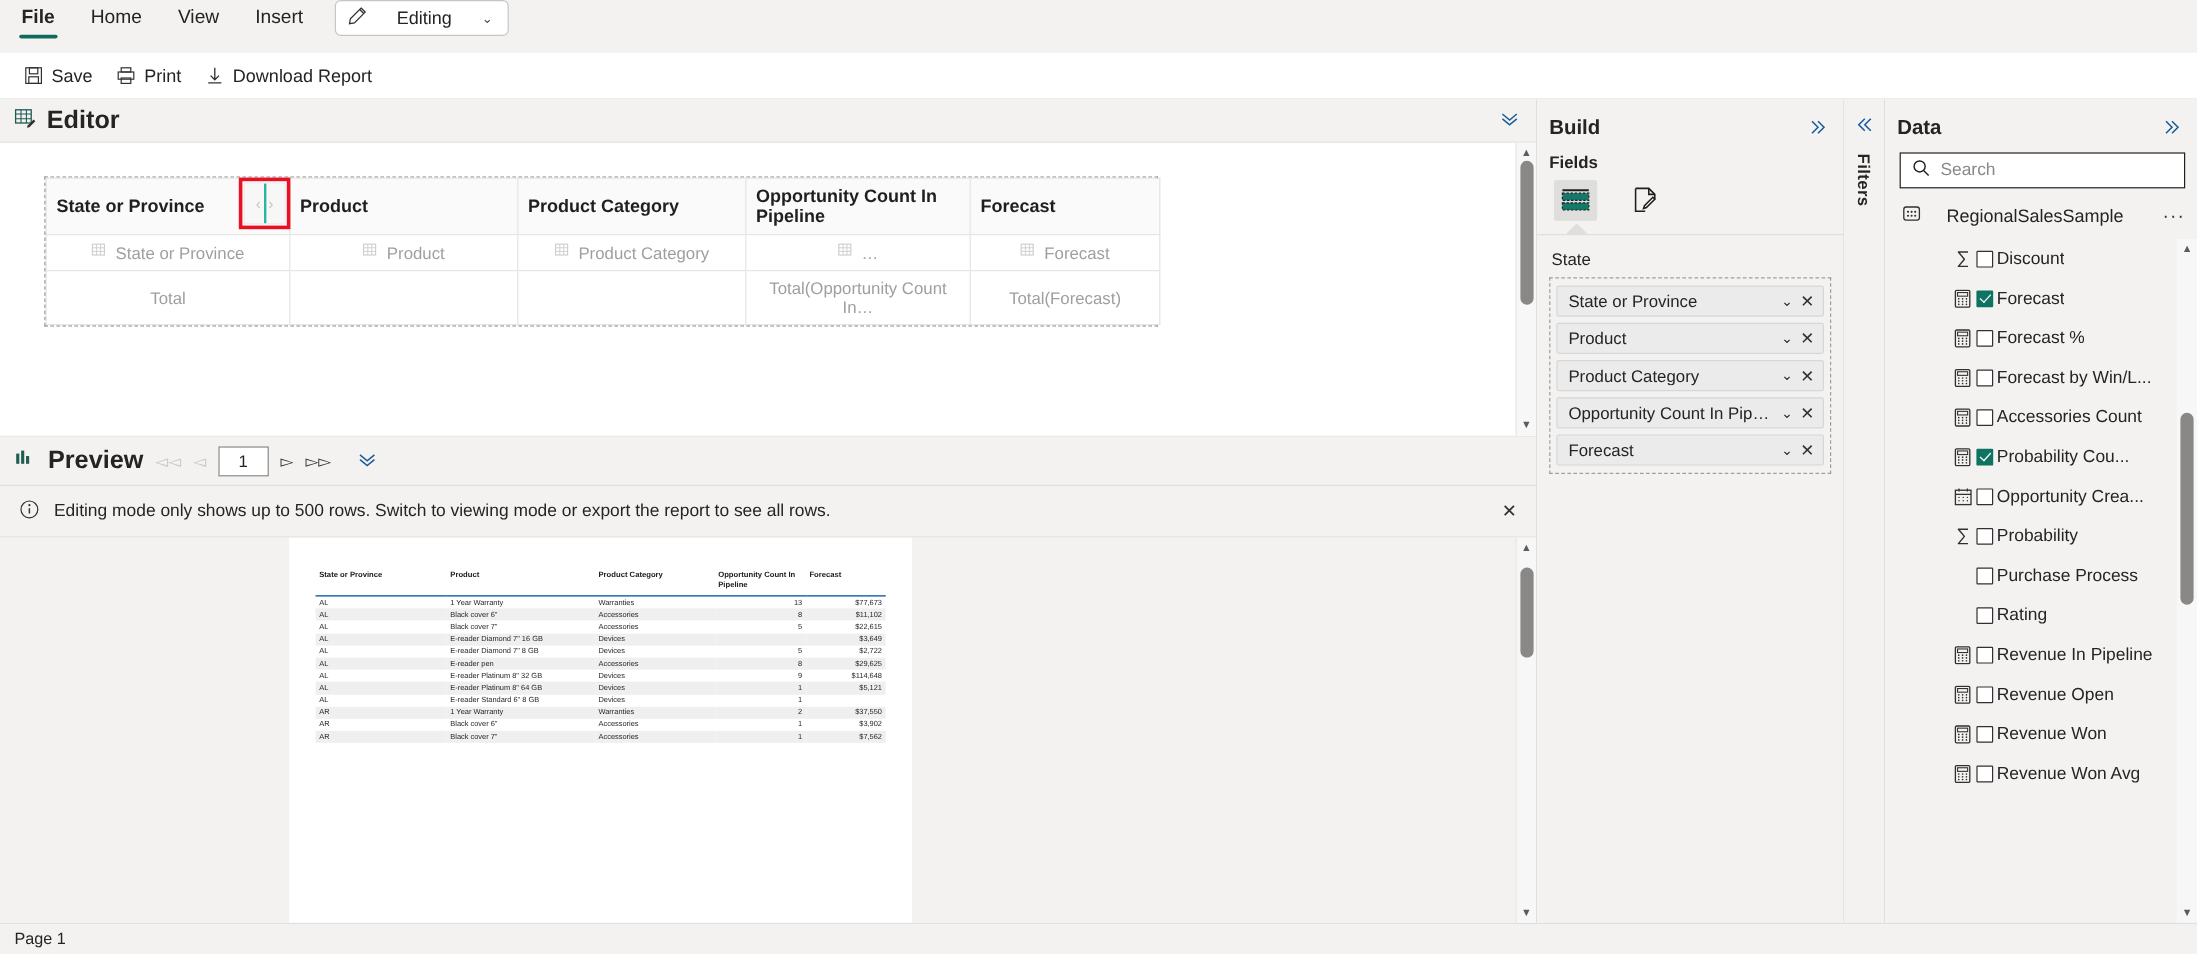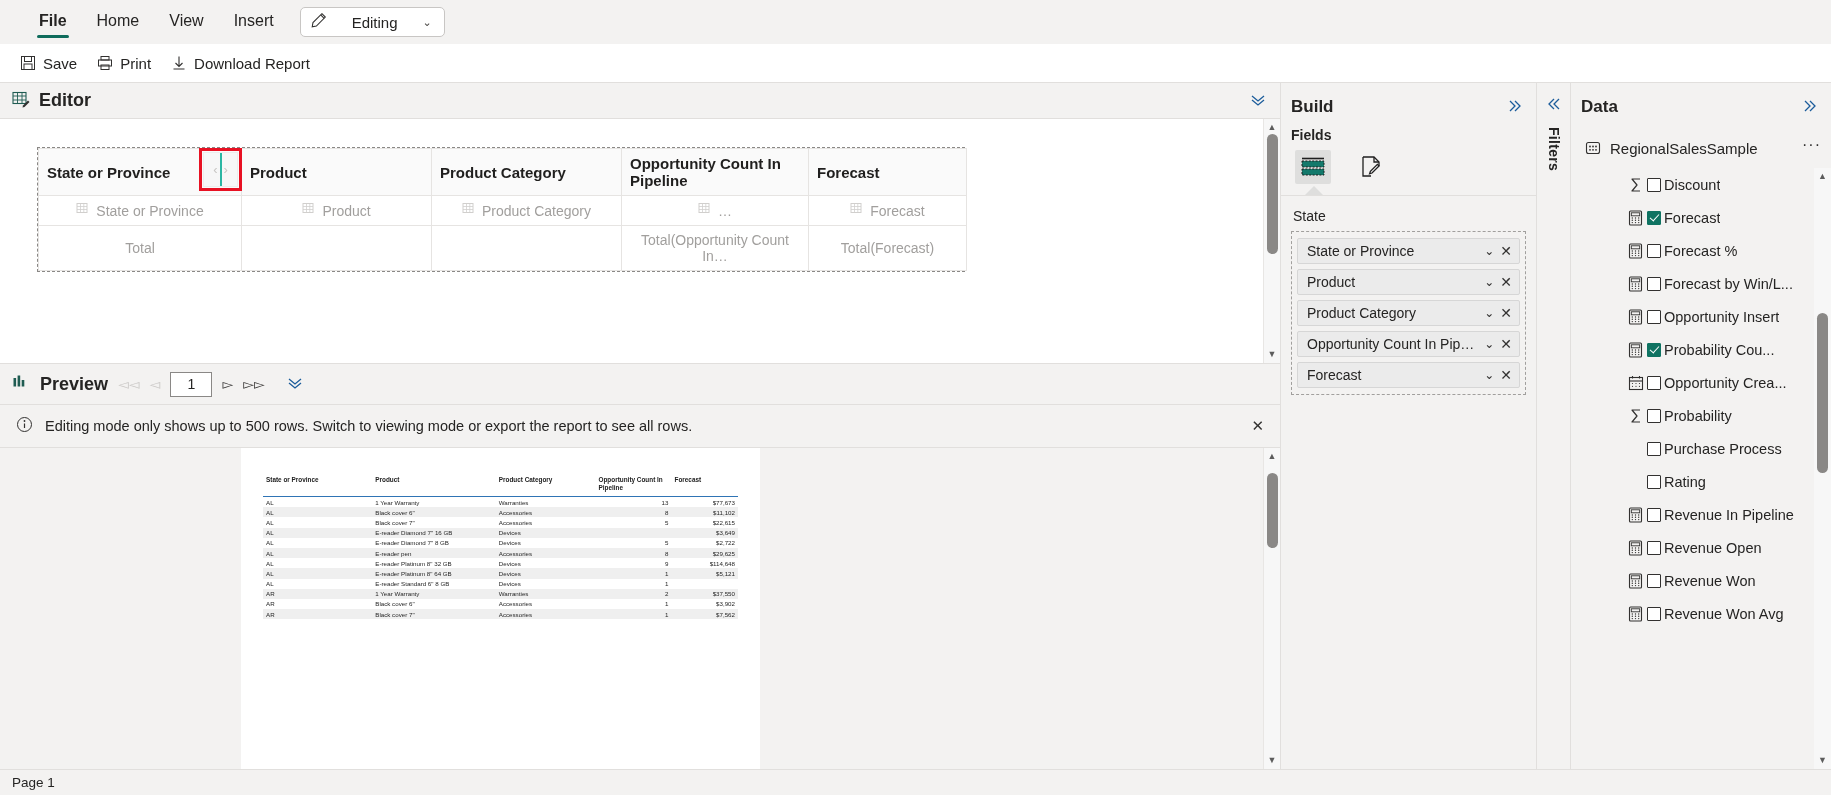--- a/index.html
+++ b/index.html
@@ -6,22 +6,22 @@
   html, body {
     width: 1831px; height: 795px;
     font-family: "Liberation Sans", sans-serif;
     background: #ffffff; color: #252423;
     overflow: hidden;
   }
   .app { width: 1831px; height: 795px; display: flex; flex-direction: column; position: relative; }
 
   
   .ribbon-tabs {
-    height: 44px; background: #f3f2f1; display: flex; align-items: center;
-    padding-left: 25px; gap: 2px; flex: 0 0 44px; border-bottom: 0;
+    height: 44px; background: #f3f2f1; display: flex; align-items: flex-start;
+    padding-left: 4px; gap: 2px; flex: 0 0 44px; border-bottom: 0;
   }
   .rtab {
     font-size: 16px; padding: 6px 14px 8px; position: relative; cursor: pointer;
     color: #252423; white-space: nowrap;
   }
   .rtab.active { font-weight: bold; }
   .rtab.active::after {
     content: ""; position: absolute; left: 12px; right: 12px; bottom: 0px;
     height: 3px; background: #0f6c5c; border-radius: 2px;
   }
@@ -46,21 +46,21 @@
   .body-row { flex: 1 1 auto; display: flex; min-height: 0; background: #ffffff; }
 
   
   .left-col { flex: 1 1 auto; display: flex; flex-direction: column; min-width: 0;
               border-right: 1px solid #e1dfdd; }
 
   .pane-head {
     height: 36px; background: #f3f2f1; display: flex; align-items: center;
     padding: 0 12px; gap: 9px; border-bottom: 1px solid #e1dfdd; flex: 0 0 36px;
   }
-  .pane-title { font-size: 18px; font-weight: bold; }
+  .pane-title { font-size: 21px; font-weight: bold; }
   .pane-head .spacer { flex: 1 1 auto; }
   .dblchev { color: #1b5c9b; font-size: 15px; cursor: pointer; line-height: 1; }
 
   
   .editor-wrap { flex: 0 0 244px; display: flex; background: #ffffff; position: relative; min-height: 0; }
   .editor-canvas { flex: 1 1 auto; position: relative; overflow: hidden; padding: 28px 0 0 37px; }
 
   .tablix { border: 1px dashed #8a8886; width: 928px; background: #fff; }
   .tablix table { border-collapse: collapse; width: 100%; table-layout: fixed; }
   .tablix th, .tablix td {
@@ -181,21 +181,21 @@
   .data-panel { flex: 0 0 260px; background: #f3f2f1; display: flex; flex-direction: column; min-width: 0; }
   .search-box {
     margin: 0 10px 0 12px; height: 30px; background: #fff; border: 1px solid #201f1e;
     display: flex; align-items: center; gap: 8px; padding: 0 9px;
   }
   .search-box input {
     border: 0; outline: 0; font-size: 14.5px; font-family: inherit; color: #252423;
     background: transparent; width: 100%;
   }
   .search-box input::placeholder { color: #8a8886; }
-  .ds-row { display: flex; align-items: flex-start; gap: 9px; padding: 13px 10px 8px 14px; }
+  .ds-row { display: flex; align-items: center; gap: 21px; padding: 13px 10px 8px 14px; }
   .ds-name { font-size: 15px; flex: 1 1 auto; }
   .ellipsis-btn { font-size: 16px; color: #323130; letter-spacing: 1px; cursor: pointer; line-height: .6; }
   .fields-scroll { flex: 1 1 auto; overflow: hidden; position: relative; display: flex; }
   .fields-list { flex: 1 1 auto; display: flex; flex-direction: column; }
   .fld {
     display: flex; align-items: center; gap: 3px; height: 33px; padding-left: 56px;
     font-size: 14.5px; cursor: pointer; color: #252423;
   }
   .fld .tico { width: 17px; display: flex; justify-content: center; flex: 0 0 17px; }
   .cbx { width: 14px; height: 14px; border: 1.4px solid #323130; background: #fff;
@@ -606,20 +606,29 @@
     <div class="data-panel">
       <div class="panel-head">
         <span class="panel-title">Data</span>
         <span class="spacer"></span>
         <span class="dblchev">
           <svg width="18" height="14" viewBox="0 0 18 14">
               <path d="M4 2l5 5-5 5M9 2l5 5-5 5" fill="none" stroke="#1b5c9b" stroke-width="1.3"></path>
             </svg>
         </span>
       </div>
+      <div class="search-box">
+        <span>
+          <svg width="16" height="16" viewBox="0 0 16 16">
+              <circle cx="6.7" cy="6.7" r="4.6" fill="none" stroke="#1f1f1f" stroke-width="1.2"></circle>
+              <path d="M10.2 10.2l4 4" stroke="#1f1f1f" stroke-width="1.2"></path>
+            </svg>
+        </span>
+        <input placeholder="Search" style="">
+      </div>
       <div class="ds-row">
         <span>
           <svg width="16" height="16" viewBox="0 0 16 16">
               <rect x="1.5" y="2.5" width="13" height="11" rx="2" fill="none" stroke="#323130" stroke-width="1.1"></rect>
               <circle cx="5" cy="6.5" r=".9" fill="#323130"></circle>
               <circle cx="8" cy="6.5" r=".9" fill="#323130"></circle>
               <circle cx="11" cy="6.5" r=".9" fill="#323130"></circle>
               <circle cx="5" cy="9.8" r=".9" fill="#323130"></circle>
               <circle cx="8" cy="9.8" r=".9" fill="#323130"></circle>
               <circle cx="11" cy="9.8" r=".9" fill="#323130"></circle>
@@ -706,21 +715,21 @@
                   <circle cx="10.7" cy="8" r=".7" fill="#323130"></circle>
                   <circle cx="4.3" cy="10.3" r=".7" fill="#323130"></circle>
                   <circle cx="7.5" cy="10.3" r=".7" fill="#323130"></circle>
                   <circle cx="10.7" cy="10.3" r=".7" fill="#323130"></circle>
                   <circle cx="4.3" cy="12.6" r=".7" fill="#323130"></circle>
                   <circle cx="7.5" cy="12.6" r=".7" fill="#323130"></circle>
                   <circle cx="10.7" cy="12.6" r=".7" fill="#323130"></circle>
                 </svg>
               </span>
               <span class="cbx"></span>
-              <span class="fname">Opportunity Insert</span>
+              <span class="fname">Accessories Count</span>
             </div>
             <div class="fld">
               <span class="tico">
                 <svg width="15" height="16" viewBox="0 0 15 16">
                   <rect x="1.5" y="1" width="12" height="14" rx="1" fill="none" stroke="#323130" stroke-width="1.1"></rect>
                   <rect x="3.3" y="2.8" width="8.4" height="3" fill="none" stroke="#323130" stroke-width=".9"></rect>
                   <circle cx="4.3" cy="8" r=".7" fill="#323130"></circle>
                   <circle cx="7.5" cy="8" r=".7" fill="#323130"></circle>
                   <circle cx="10.7" cy="8" r=".7" fill="#323130"></circle>
                   <circle cx="4.3" cy="10.3" r=".7" fill="#323130"></circle>

